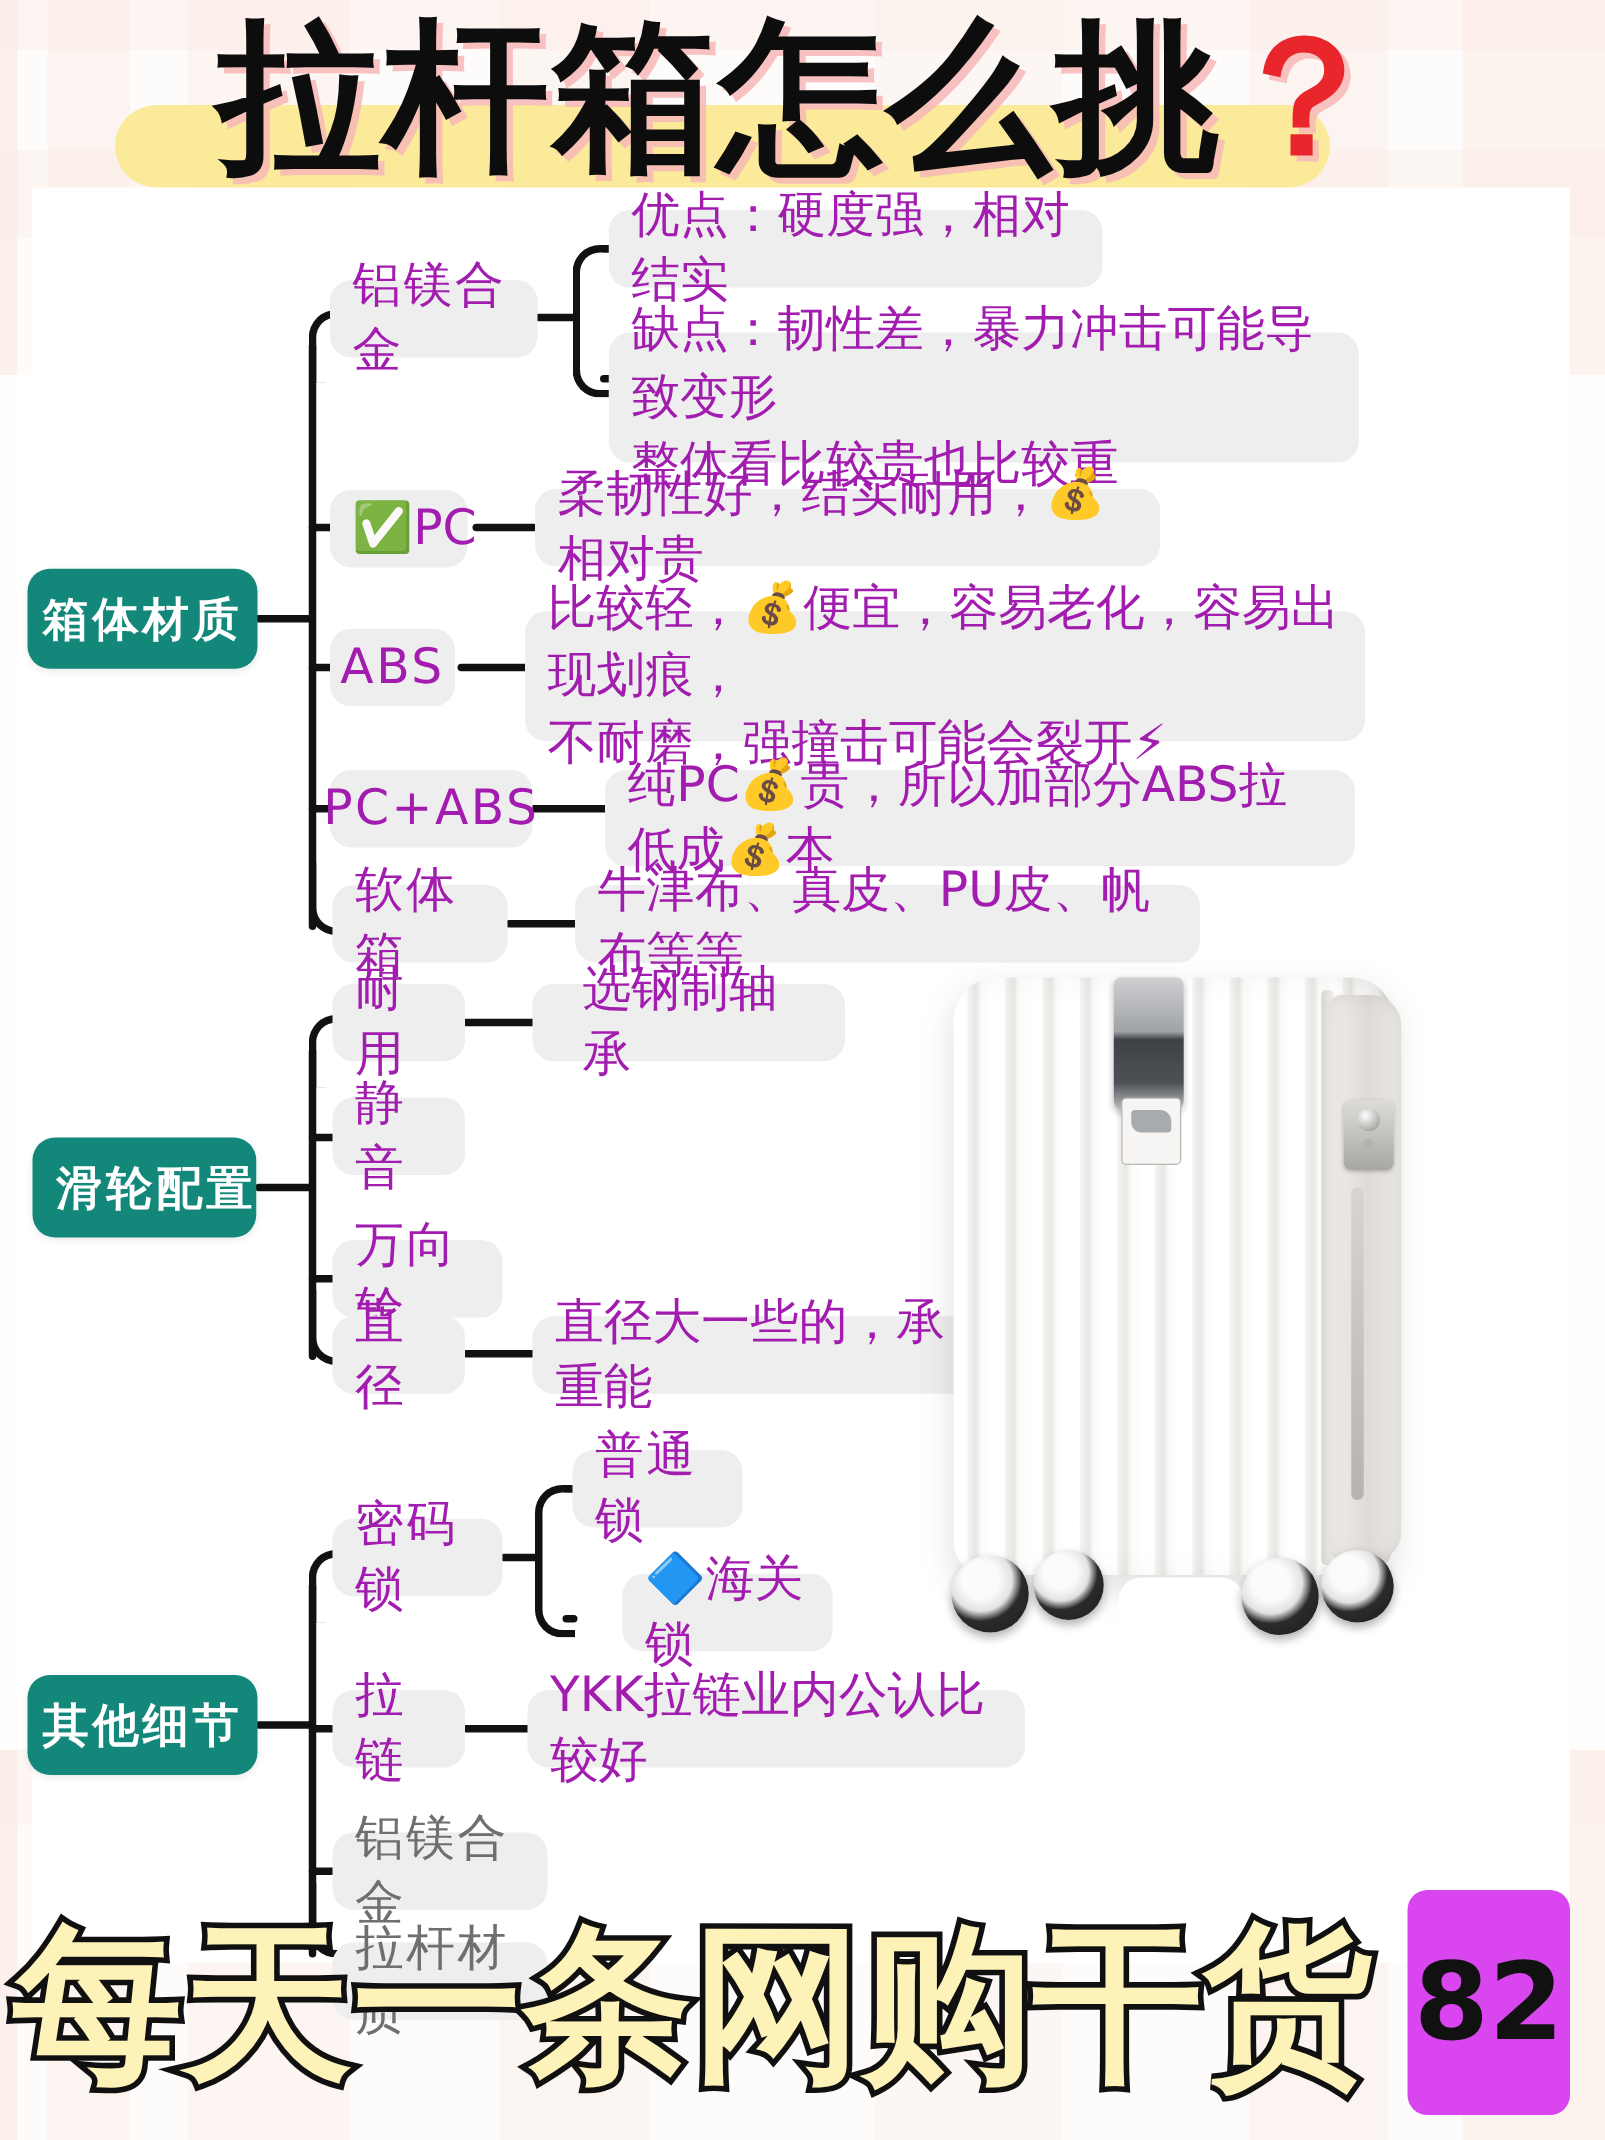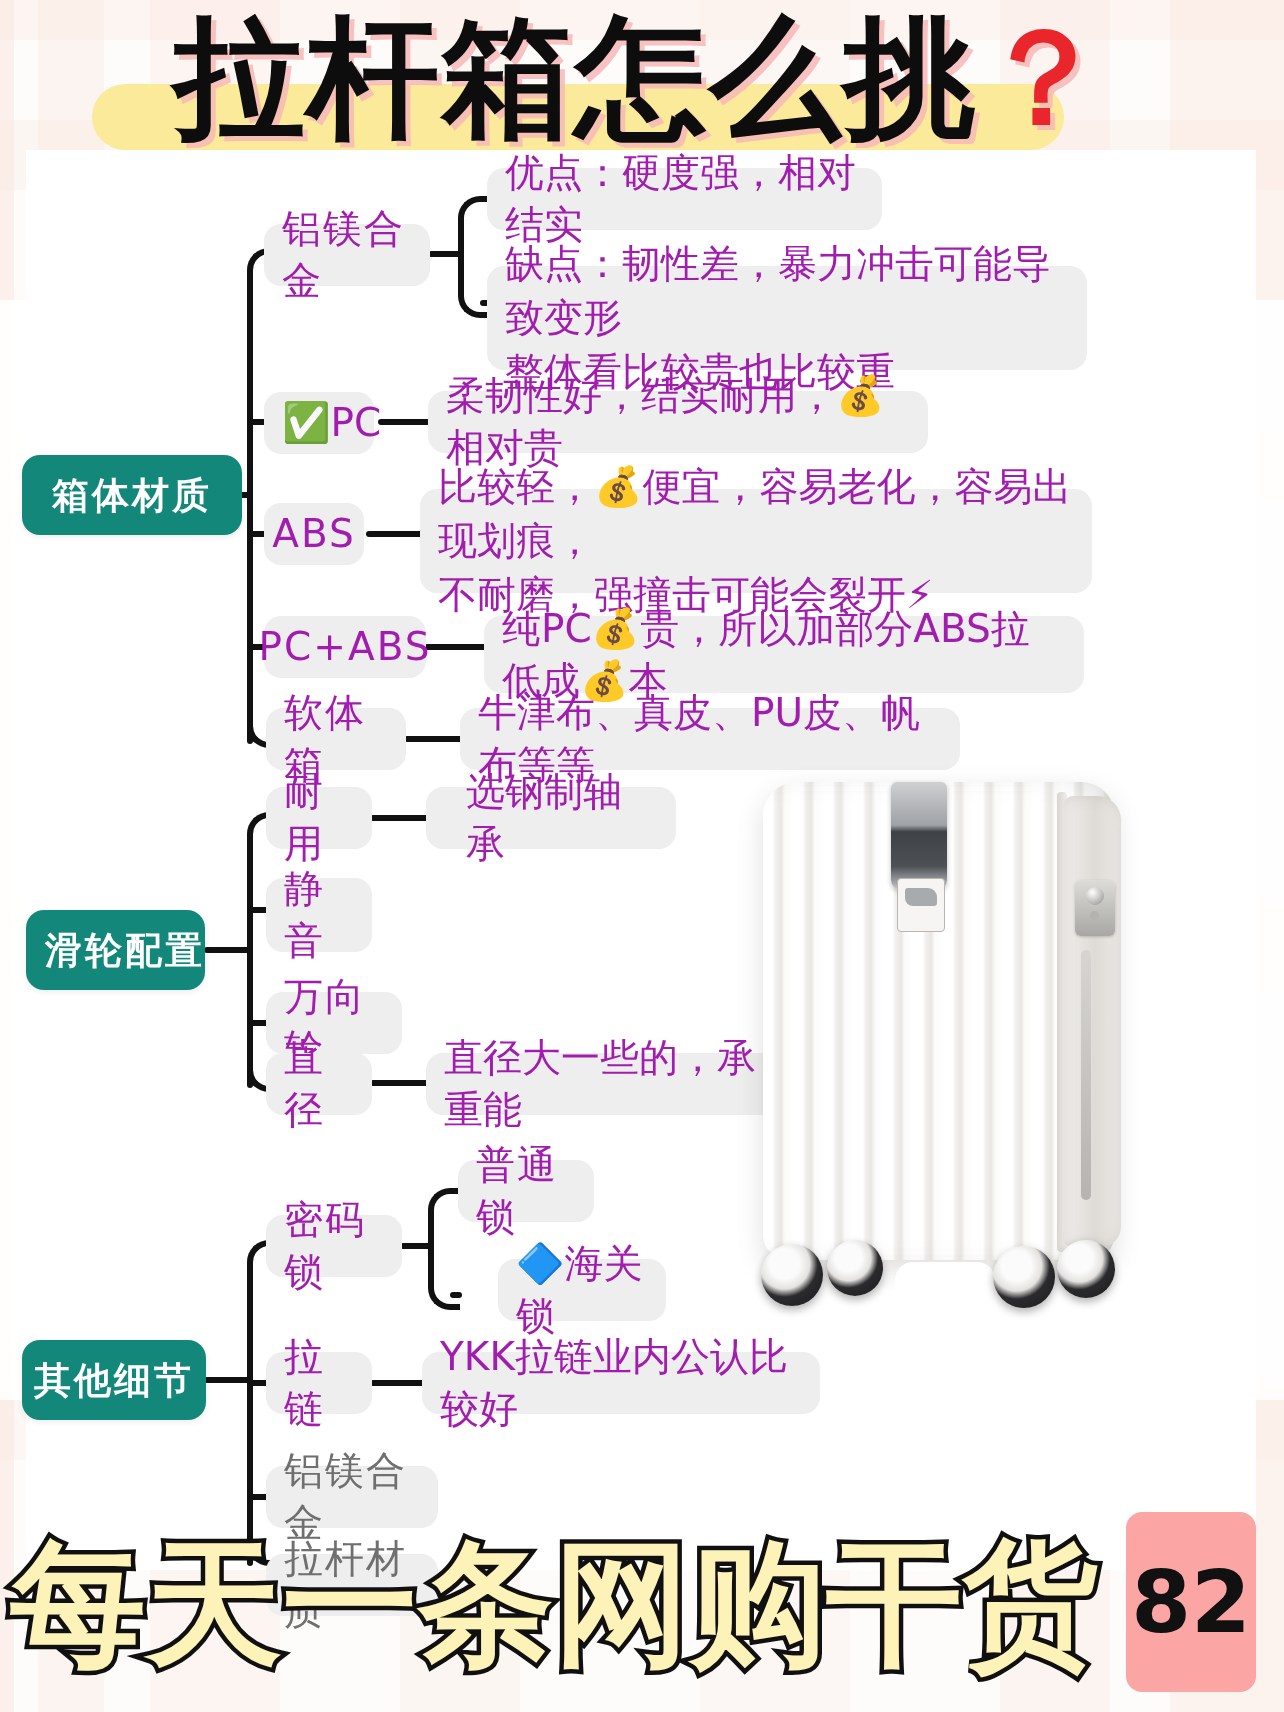--- a/index.html
+++ b/index.html
@@ -124,21 +124,21 @@
   }
   #footer .ftxt{
     position:absolute;left:0;top:0;width:1130px;text-align:left;
     font-family:"DejaVu Sans","Liberation Sans",sans-serif;
     font-size:136px;line-height:168px;font-weight:700;letter-spacing:0px;
     color:#fdf2b8;white-space:nowrap;
     -webkit-text-stroke:9px #101010;paint-order:stroke fill;
   }
   #footer .badge{
     position:absolute;right:28px;top:30px;width:130px;height:180px;
-    background:#fca5a5;border-radius:16px;
+    background:#d946ef;border-radius:16px;
   }
   #footer .badge span{
     position:absolute;inset:0;display:flex;align-items:center;justify-content:center;
     font-family:"DejaVu Sans","Liberation Sans",sans-serif;
     font-size:86px;font-weight:700;color:#111111;
   }
 </style>
 </head>
 <body>
 
@@ -179,21 +179,21 @@
   <div class="case-zip"></div>
   <div class="wheel w1"></div>
   <div class="wheel w2"></div>
   <div class="wheel-gap"></div>
   <div class="wheel w3"></div>
   <div class="wheel w4"></div>
 </div>
 
 <div id="canvas">
 
-  <div class="root" style="left:22px;top:455px;width:220px;height:80px;">箱体材质</div>
+  <div class="root" style="left:22px;top:455px;width:184px;height:80px;">箱体材质</div>
   <div class="ln h" style="left:204px;top:492px;width:46px;"></div>
   <div class="ln v" style="left:247px;top:274px;height:470px;"></div>
 
   <div class="brk" style="left:247px;top:248px;width:24px;height:52px;border-bottom:none;border-radius:22px 0 0 0;"></div>
   <div class="ln h" style="left:268px;top:251px;width:18px;"></div>
   <div class="node lbl" style="left:264px;top:224px;width:166px;height:62px;">铝镁合金</div>
   <div class="ln h" style="left:428px;top:251px;width:34px;"></div>
   <div class="brk" style="left:458px;top:196px;width:28px;height:110px;"></div>
   <div class="ln h" style="left:480px;top:196px;width:14px;"></div>
   <div class="ln h" style="left:480px;top:300px;width:14px;"></div>
@@ -229,21 +229,21 @@
   <div class="ln h" style="left:204px;top:947px;width:46px;"></div>
   <div class="ln v" style="left:247px;top:838px;height:250px;"></div>
 
   <div class="brk" style="left:247px;top:812px;width:24px;height:52px;border-bottom:none;border-radius:22px 0 0 0;"></div>
   <div class="ln h" style="left:268px;top:815px;width:16px;"></div>
   <div class="node lbl" style="left:266px;top:787px;width:106px;height:62px;">耐用</div>
   <div class="ln h" style="left:370px;top:815px;width:62px;"></div>
   <div class="node" style="left:426px;top:787px;width:250px;height:62px;padding-left:40px;">选钢制轴承</div>
 
   <div class="ln h" style="left:247px;top:907px;width:22px;"></div>
-  <div class="node lbl" style="left:266px;top:878px;width:106px;height:74px;">静音</div>
+  <div class="node lbl" style="left:266px;top:878px;width:106px;height:62px;">静音</div>
 
   <div class="ln h" style="left:247px;top:1020px;width:22px;"></div>
   <div class="node lbl" style="left:266px;top:992px;width:136px;height:62px;">万向轮</div>
 
   <div class="brk" style="left:247px;top:1032px;width:24px;height:54px;border-top:none;border-radius:0 0 0 22px;"></div>
   <div class="ln h" style="left:268px;top:1080px;width:16px;"></div>
   <div class="node lbl" style="left:266px;top:1053px;width:106px;height:62px;">直径</div>
   <div class="ln h" style="left:370px;top:1080px;width:62px;"></div>
   <div class="node" style="left:426px;top:1053px;width:378px;height:62px;">直径大一些的，承重能</div>
 

